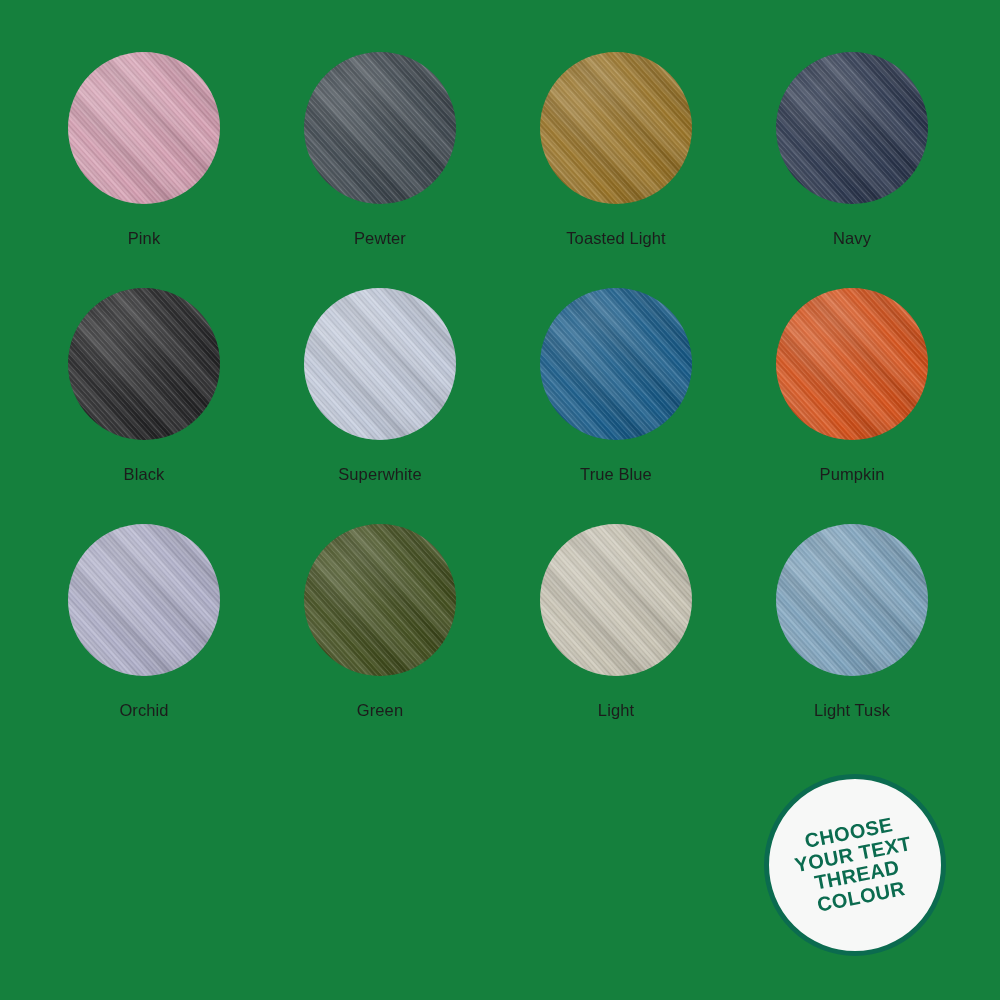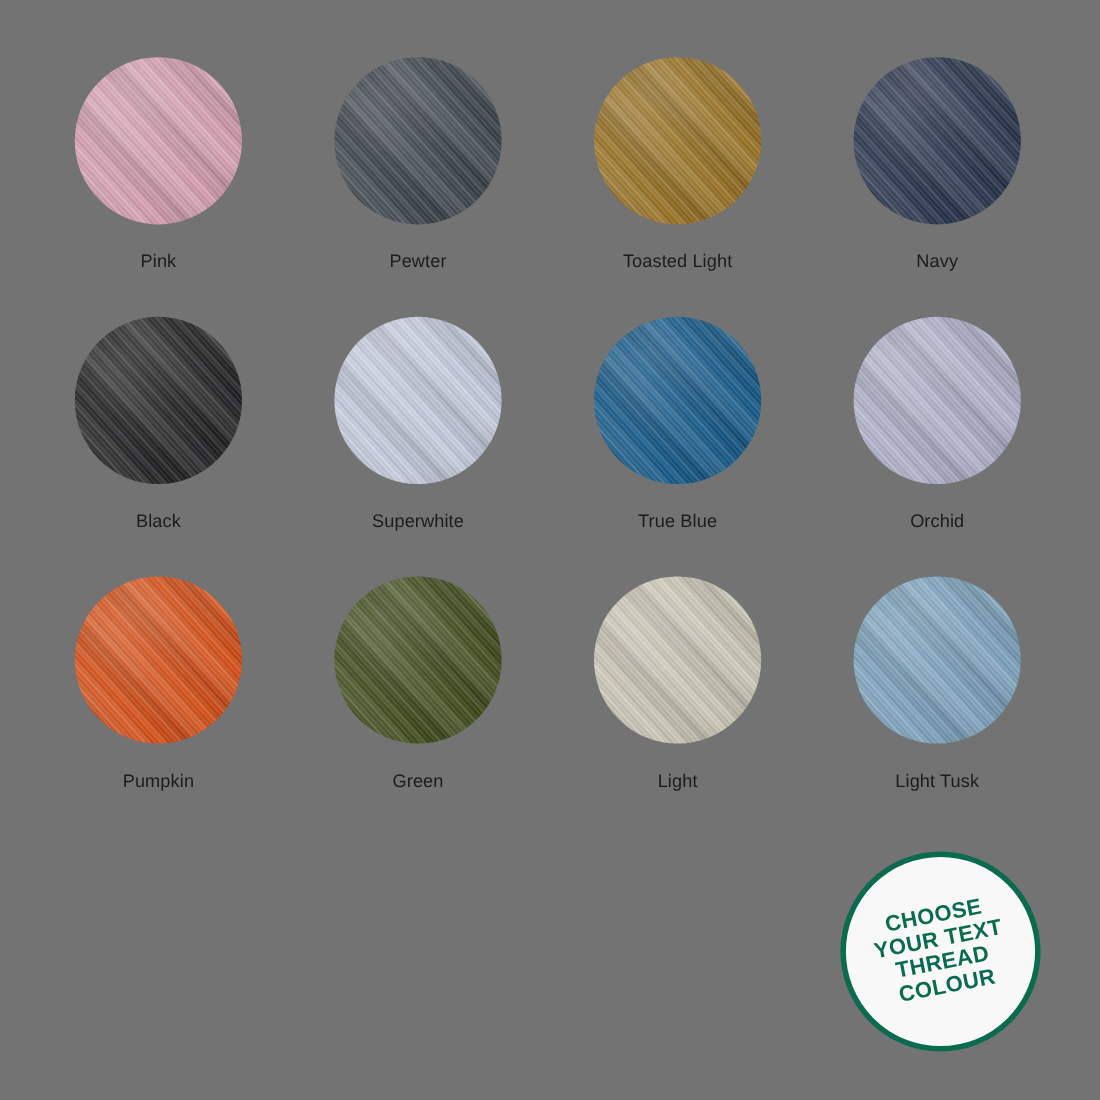--- a/index.html
+++ b/index.html
@@ -14,21 +14,21 @@
     font-family: "Liberation Sans", sans-serif;
     -webkit-font-smoothing: antialiased;
     overflow: hidden;
     position: relative;
   }
 
   #board {
     position: relative;
     width: 1000px;
     height: 1000px;
-    background: #737373;
+    background: #15803d;
   }
 
   
   .grid {
     position: absolute;
     left: 0;
     top: 0;
     width: 1000px;
     height: 1000px;
     box-sizing: border-box;
@@ -214,35 +214,35 @@
         <div class="swatch-wrap">
           <div class="swatch" style="background: rgb(23, 92, 139);">
             <div class="tex"></div>
             <div class="shade"></div>
           </div>
         </div>
         <div class="label">True Blue</div>
       </div>
       <div class="cell">
         <div class="swatch-wrap">
+          <div class="swatch" style="background: rgb(216, 82, 26);">
+            <div class="tex"></div>
+            <div class="shade"></div>
+          </div>
+        </div>
+        <div class="label">Pumpkin</div>
+      </div>
+      <div class="cell">
+        <div class="swatch-wrap">
           <div class="swatch" style="background: rgb(178, 178, 204);">
             <div class="tex"></div>
             <div class="shade"></div>
           </div>
         </div>
         <div class="label">Orchid</div>
-      </div>
-      <div class="cell">
-        <div class="swatch-wrap">
-          <div class="swatch" style="background: rgb(216, 82, 26);">
-            <div class="tex"></div>
-            <div class="shade"></div>
-          </div>
-        </div>
-        <div class="label">Pumpkin</div>
       </div>
       <div class="cell">
         <div class="swatch-wrap">
           <div class="swatch" style="background: rgb(67, 79, 30);">
             <div class="tex"></div>
             <div class="shade"></div>
           </div>
         </div>
         <div class="label">Green</div>
       </div>

